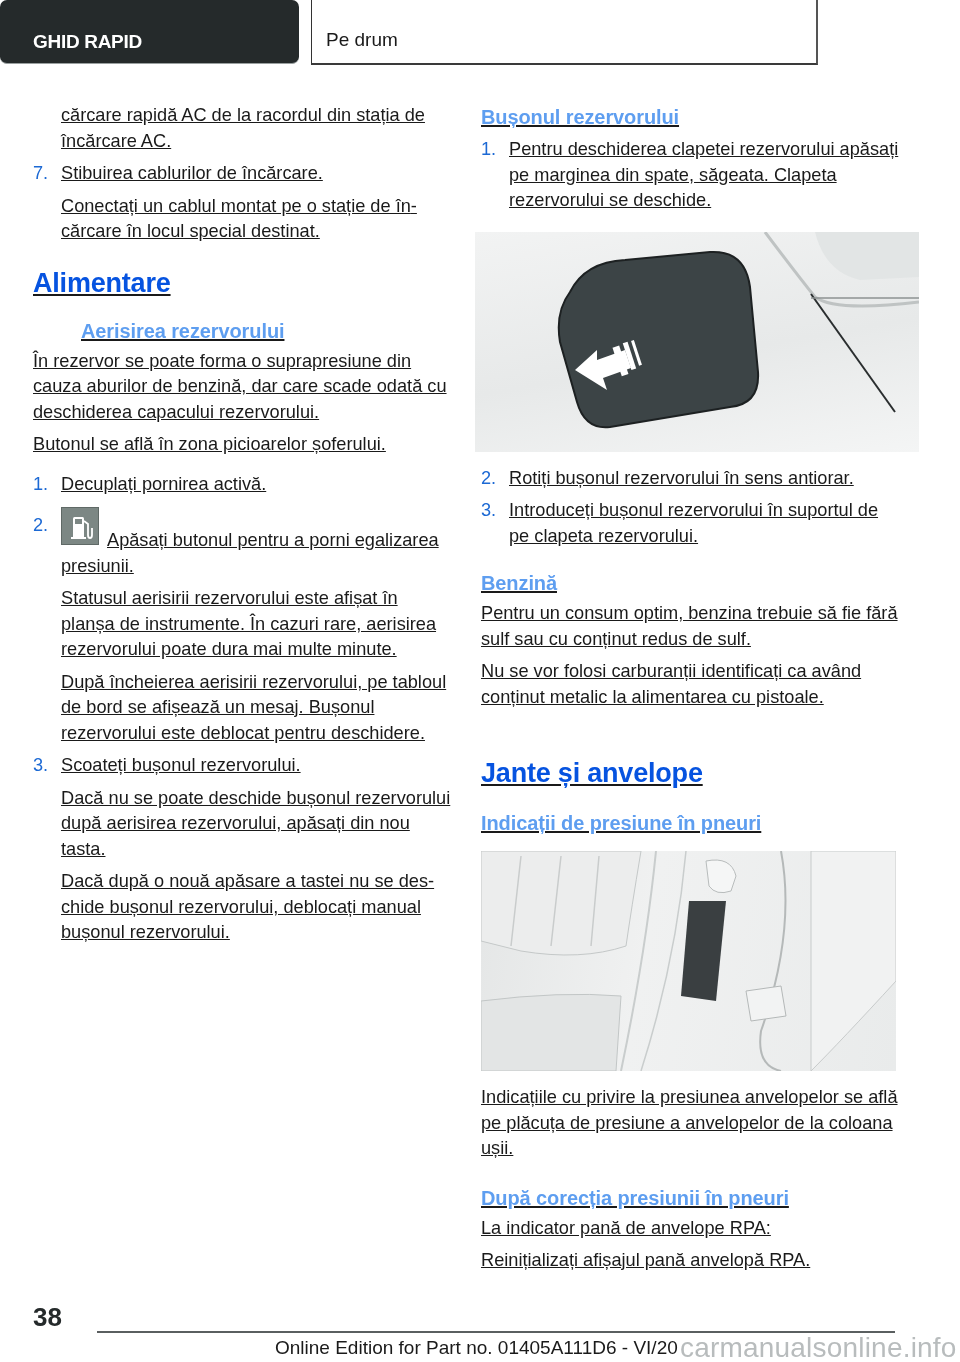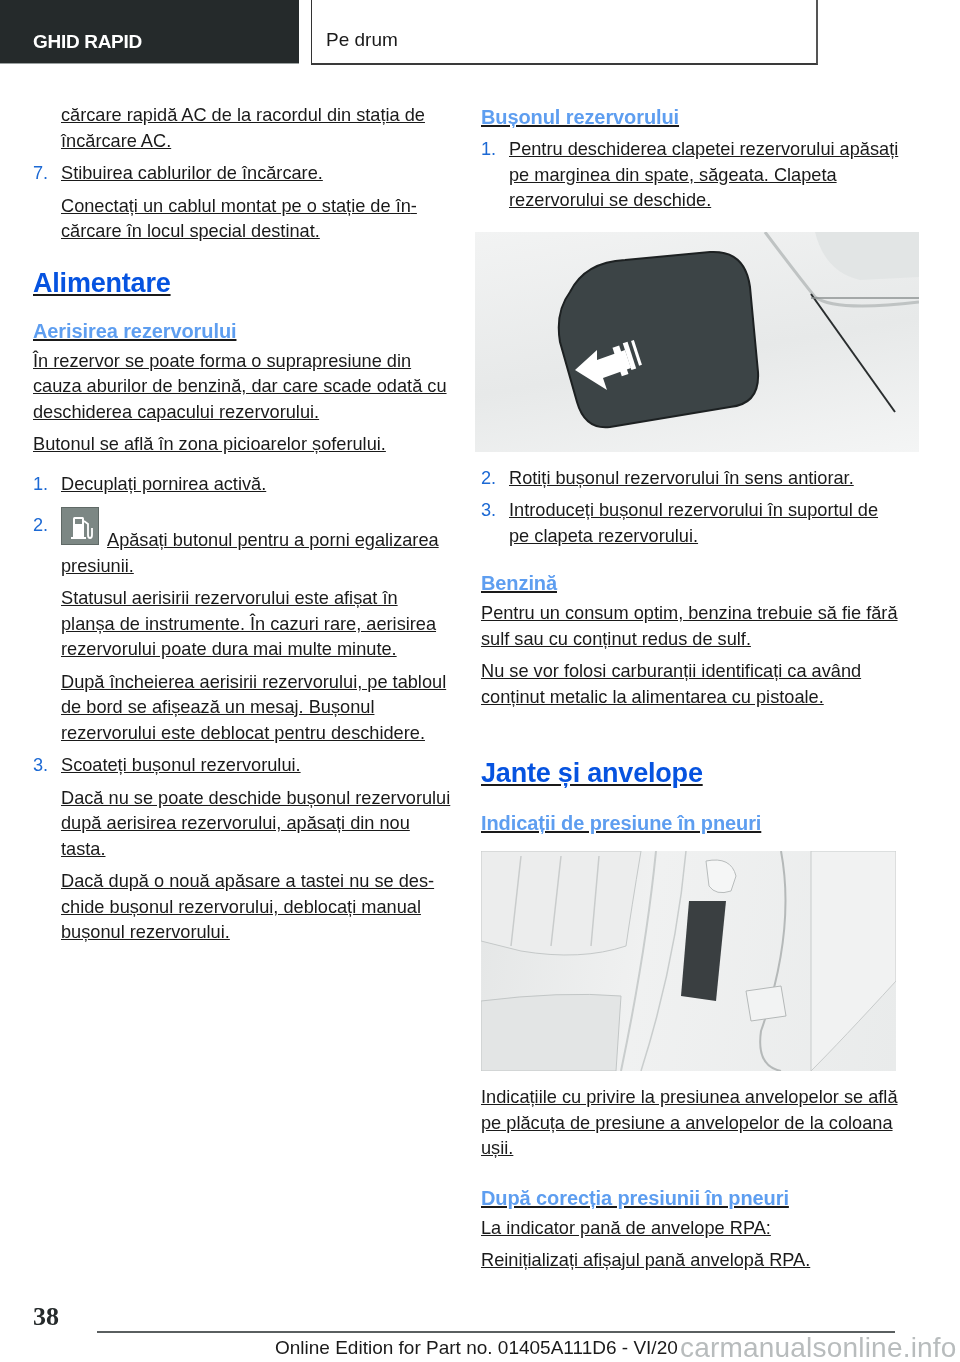--- a/index.html
+++ b/index.html
@@ -1,19 +1,19 @@
 <!DOCTYPE html>
 <html><head>
 <meta charset="utf-8">
 <style>
   * { box-sizing: border-box; margin: 0; padding: 0; }
   html, body { width: 960px; height: 1362px; background: #ffffff; overflow: hidden; }
   body { position: relative; font-family: "Liberation Sans", sans-serif; color: #1a1a1a; }
 
-  .hdr-dark { position: absolute; left: 0; top: 0; width: 299px; height: 64px; background: #252a2b; border-bottom: 1px solid #9aa0a0; }
+  .hdr-dark { position: absolute; left: 0; top: 0; width: 299px; height: 64px; background: #252a2b; border-bottom: 1px solid #9aa0a0; border-radius: 7px; }
   .hdr-dark span { position: absolute; left: 33px; top: 31px; color: #ffffff; font-weight: bold; font-size: 19px; letter-spacing: -0.3px; }
   .hdr-light { position: absolute; left: 311px; top: 0; width: 507px; height: 65px; border-left: 1px solid #333; border-right: 2px solid #555; border-bottom: 2px solid #3a3a3a; background: #fff; }
   .hdr-light span { position: absolute; left: 14px; top: 29px; color: #1a1a1a; font-size: 19px; }
 
   .col { position: absolute; font-size: 18.2px; line-height: 25.5px; text-decoration: underline; }
   .col-left { left: 33px; top: 103px; width: 420px; }
   .col-right { left: 481px; top: 103px; width: 420px; }
 
   .p { margin-bottom: 7px; }
   .ind { padding-left: 28px; }
@@ -21,21 +21,21 @@
   .num { position: absolute; left: 0; top: 0; color: #1c69d4; }
 
   .h1 { color: #0653e0; font-weight: bold; font-size: 27px; line-height: 32px; letter-spacing: -0.2px; margin-top: 47px; }
   .h2 { color: #5e9ef0; font-weight: bold; font-size: 20px; line-height: 28px; letter-spacing: -0.1px; }
 
   .fuel-btn { display: inline-block; width: 38px; height: 38px; background: #7c8784; border: 1px solid #5f6966; vertical-align: -6px; margin-right: 8px; position: relative; top: -6px; }
 
   .img1 { width: 444px; height: 220px; margin: 0 0 14px -6px; background: linear-gradient(170deg, #f2f3f3 0%, #e7e9e9 55%, #f4f5f5 100%); position: relative; overflow: hidden; }
   .img2 { width: 415px; height: 220px; margin: 0 0 14px 0; background: linear-gradient(100deg, #e4e6e6 0%, #f0f1f1 40%, #e9ebeb 100%); position: relative; overflow: hidden; }
 
-  .footer-num { position: absolute; left: 33px; top: 1302px; font-size: 26px; font-weight: bold; color: #252a2b; font-family: Liberation Serif, serif; }
+  .footer-num { position: absolute; left: 33px; top: 1302px; font-size: 26px; font-weight: bold; color: #252a2b; }
   .footer-line { position: absolute; left: 97px; top: 1331px; width: 798px; height: 2px; background: #5a5f60; }
   .footer-text { position: absolute; left: 275px; top: 1337px; font-size: 19px; color: #1a1a1a; white-space: nowrap; }
   .footer-wm { position: absolute; left: 680px; top: 1332px; font-size: 28px; color: #b8bcbd; letter-spacing: 0.2px; white-space: nowrap; }
 </style>
 </head>
 <body>
 
 <div class="hdr-dark">
   <span>GHID RAPID</span>
 </div>
@@ -45,21 +45,21 @@
 
 <div class="col col-left">
   <div class="p ind">cărcare rapidă AC de la racordul din stația de încărcare AC.</div>
   <div class="item">
     <span class="num">7.</span>
     <span>Stibuirea cablurilor de încărcare.</span>
   </div>
   <div class="p ind">Conectați un cablul montat pe o stație de în­cărcare în locul special destinat.</div>
 
   <div class="h1" style="margin-top:22px;margin-bottom:18px;">Alimentare</div>
-  <div class="h2" style="margin-bottom:4px;">Aerisirea rezervorului</div>
+  <div class="h2" style="margin-bottom:4px;margin-left:48px;">Aerisirea rezervorului</div>
   <div class="p">În rezervor se poate forma o suprapresiune din cauza aburilor de benzină, dar care scade odată cu deschiderea capacului rezervorului.</div>
   <div class="p" style="margin-bottom:14px;">Butonul se află în zona picioarelor șoferului.</div>
 
   <div class="item" style="margin-bottom:16px;">
     <span class="num">1.</span>
     <span>Decuplați pornirea activă.</span>
   </div>
   <div class="item">
     <span class="num">2.</span>
     <span class="fuel-btn">

